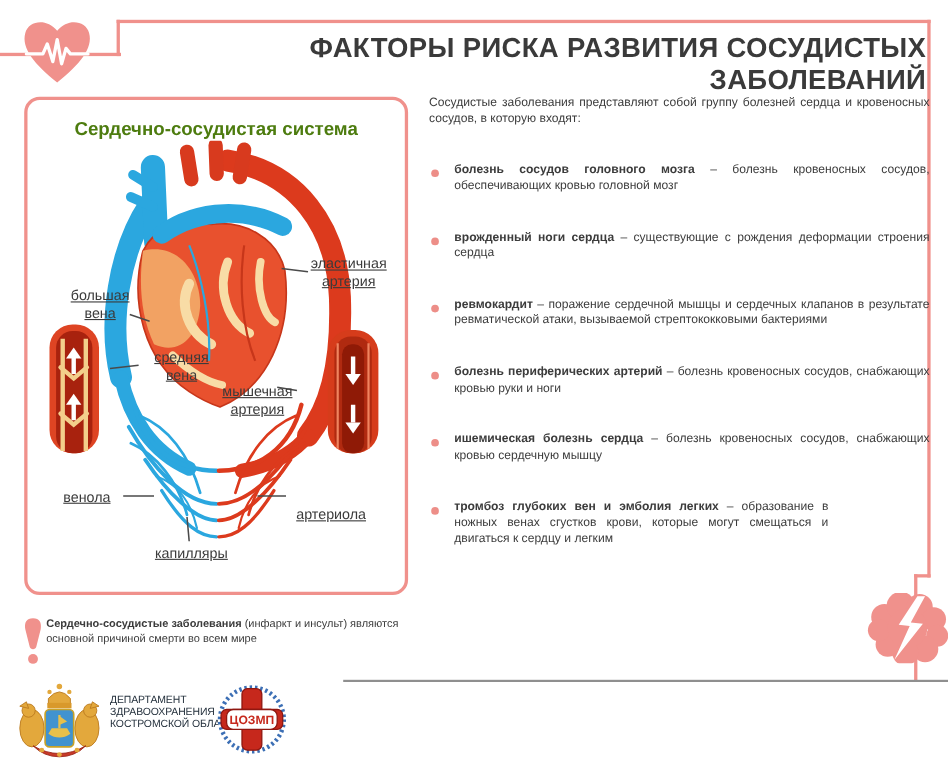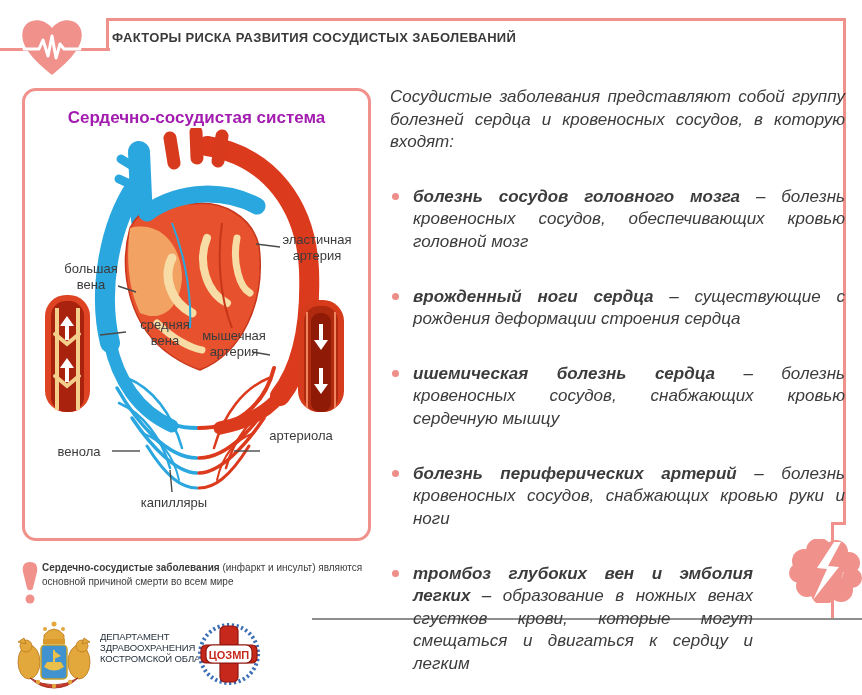--- a/index.html
+++ b/index.html
@@ -4,45 +4,45 @@
 <style>
   html,body{margin:0;padding:0;}
   body{
     width:862px;height:695px;position:relative;overflow:hidden;background:#fff;
     font-family:"Liberation Sans","DejaVu Sans",sans-serif;color:#3b3b3b;
   }
   .abs{position:absolute;}
   
   .line{background:#f0918c;position:absolute;}
   #title{
-    left:112px;top:30px;width:730px;text-align:left;
-    font-size:13px;font-weight:bold;letter-spacing:.3px;color:#3a3a3a;
+    left:112px;top:30px;width:730px;text-align:right;
+    font-size:25px;font-weight:bold;letter-spacing:.3px;color:#3a3a3a;
   }
   
   #panel{
     left:22px;top:88px;width:343px;height:447px;
     border:3px solid #f0918c;border-radius:14px;background:#fff;
   }
   #panel-title{
     left:22px;top:108px;width:349px;text-align:center;
-    font-size:17px;font-weight:bold;color:#a21caf;
+    font-size:17px;font-weight:bold;color:#4d7c0f;
   }
   .dlabel{
     position:absolute;font-size:13px;line-height:1.2;color:#3b3b3b;
-    text-align:center;white-space:pre-line;
+    text-align:center;white-space:pre-line;text-decoration:underline;
   }
   
   #note{
     left:42px;top:561px;width:336px;font-size:10px;line-height:1.35;color:#3b3b3b;
   }
   #note b{font-weight:bold;}
   
   #maincol{
-    left:390px;top:86px;width:455px;font-size:17px;line-height:1.33;
-    text-align:justify;color:#3c3c3c;font-style:italic;
+    left:390px;top:86px;width:455px;font-size:11px;line-height:1.33;
+    text-align:justify;color:#3c3c3c;
   }
   #maincol p{margin:0 0 16px 0;}
   #maincol ul{list-style:none;margin:0;padding:0;}
   #maincol li{position:relative;padding-left:23px;margin-bottom:14px;margin-top:32px;}
   .bdot{
     position:absolute;left:2px;top:7px;width:7px;height:7px;border-radius:50%;
     background:#ed8e88;
   }
   #maincol li b{font-weight:bold;}
   
@@ -152,41 +152,42 @@
     <path d="M150 364 L148 342"></path>
   </g>
 </svg>
 
 <div class="dlabel" style="left:278px;top:232px;width:78px;">эластичная
 артерия</div>
 <div class="dlabel" style="left:54px;top:261px;width:74px;">большая
 вена</div>
 <div class="dlabel" style="left:128px;top:317px;width:74px;">средняя
 вена</div>
-<div class="dlabel" style="left:194px;top:328px;width:80px;">мышечная
+<div class="dlabel" style="left:194px;top:348px;width:80px;">мышечная
 артерия</div>
 <div class="dlabel" style="left:50px;top:444px;width:58px;">венола</div>
-<div class="dlabel" style="left:262px;top:428px;width:78px;">артериола</div>
+<div class="dlabel" style="left:262px;top:460px;width:78px;">артериола</div>
 <div class="dlabel" style="left:132px;top:495px;width:84px;">капилляры</div>
 
 <svg class="abs" style="left:21px;top:561px" width="18" height="44" viewBox="0 0 18 44">
   <path fill="#f0918c" d="M9 1 C15 1 17 5 16 11 L12 27 C11.4 30 6.6 30 6 27 L2 11 C1 5 3 1 9 1 Z"></path>
   <circle cx="9" cy="38" r="4.5" fill="#f0918c"></circle>
 </svg>
 <div class="abs" id="note">
   <b>Сердечно-сосудистые заболевания</b><span> (инфаркт и инсульт) являются основной причиной смерти во всем мире</span>
 </div>
 
 <div class="abs" id="maincol">
   <p>Сосудистые заболевания представляют собой группу болезней сердца и кровеносных сосудов, в которую входят:</p>
   <ul>
     <li><span class="bdot"></span><b>болезнь сосудов головного мозга</b><span> – болезнь кровеносных сосудов, обеспечивающих кровью головной мозг</span></li>
     <li><span class="bdot"></span><b>врожденный ноги сердца</b><span> – существующие с рождения деформации строения сердца</span></li>
+    <li><span class="bdot"></span><b>ревмокардит</b><span> – поражение сердечной мышцы и сердечных клапанов в результате ревматической атаки, вызываемой стрептококковыми бактериями</span></li>
+    <li><span class="bdot"></span><b>болезнь периферических артерий</b><span> – болезнь кровеносных сосудов, снабжающих кровью руки и ноги</span></li>
     <li><span class="bdot"></span><b>ишемическая болезнь сердца</b><span> – болезнь кровеносных сосудов, снабжающих кровью сердечную мышцу</span></li>
-    <li><span class="bdot"></span><b>болезнь периферических артерий</b><span> – болезнь кровеносных сосудов, снабжающих кровью руки и ноги</span></li>
     <li style="padding-right:92px;"><span class="bdot"></span><b>тромбоз глубоких вен и эмболия легких</b><span> – образование в ножных венах сгустков крови, которые могут смещаться и двигаться к сердцу и легким</span></li>
   </ul>
 </div>
 
 <svg class="abs" style="left:788px;top:539px" width="74" height="64" viewBox="0 0 74 64">
   <g fill="#f0918c">
     <circle cx="16" cy="22" r="12"></circle>
       <circle cx="31" cy="12" r="13"></circle>
       <circle cx="48" cy="13" r="12"></circle>
     <circle cx="61" cy="24" r="11"></circle>

